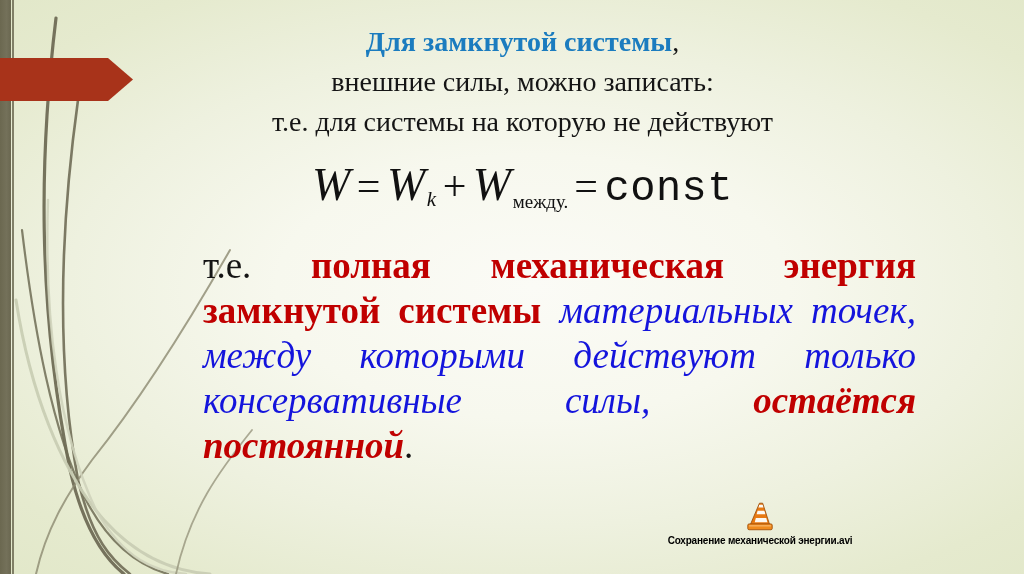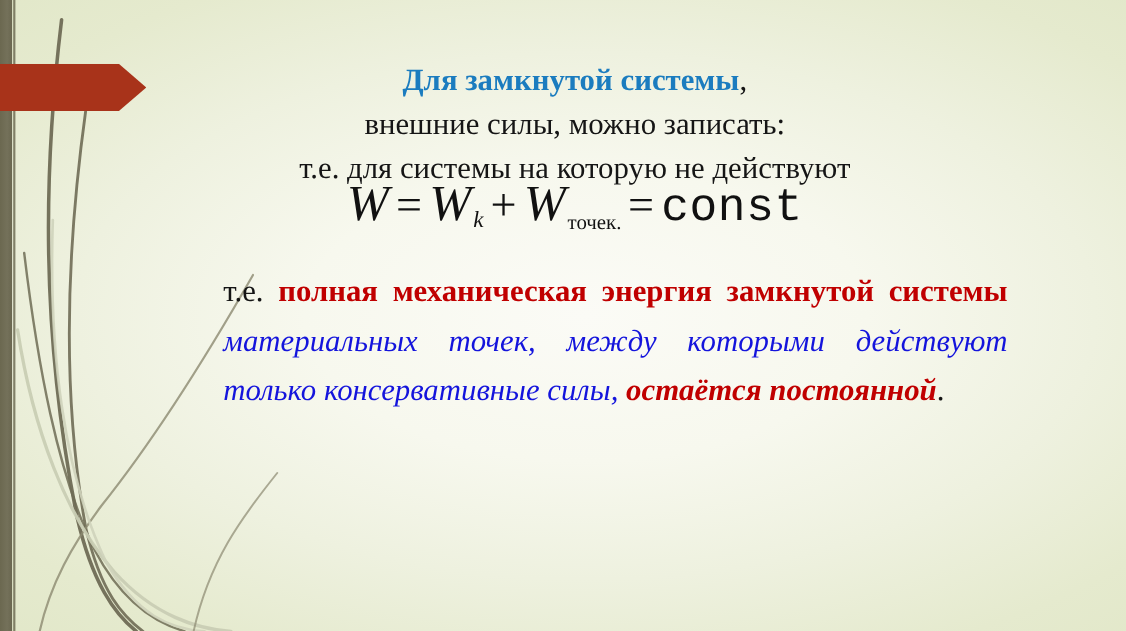--- a/index.html
+++ b/index.html
@@ -62,21 +62,20 @@
   }
 
   .heading-block {
     position: absolute;
     left: 155px; top: 22px;
     width: 735px;
     text-align: center;
     font-size: 28px;
     line-height: 40px;
     color: #151515;
-    margin-top: 32px;
   }
   .heading-blue {
     color: #1b7cbf;
     font-weight: bold;
   }
 
   .formula {
     position: absolute;
     left: 155px; top: 158px;
     width: 735px;
@@ -102,21 +101,21 @@
     padding-left: 1px;
     letter-spacing: 0;
   }
 
   .body-block {
     position: absolute;
     left: 203px; top: 243px;
     width: 713px;
     text-align: justify;
     text-align-last: left;
-    font-size: 28px;
+    font-size: 37px;
     line-height: 45px;
     color: #141414;
   }
   .r-bold {
     color: #c00000;
     font-weight: bold;
     font-style: normal;
   }
   .b-ital {
     color: #1414dc;
@@ -178,25 +177,41 @@
 
     <div class="heading-block">
       <div>
         <span class="heading-blue">Для замкнутой системы</span><span class="blk">,</span>
       </div>
       <div>внешние силы, можно записать:</div>
       <div>т.е. для системы на которую не действуют</div>
     </div>
 
     <div class="formula">
-      <span class="var">W</span><span class="op">=</span><span class="var">W</span><sub class="it">k</sub><span class="op">+</span><span class="var">W</span><sub class="ro">точек.</sub><span class="op">=</span><span class="rom">const</span>
+      <span class="var">W</span><span class="op">=</span><span class="var">W</span><sub class="it">k</sub><span class="op">+</span><span class="var">W</span><sub class="ro">между.</sub><span class="op">=</span><span class="rom">const</span>
     </div>
 
     <div class="body-block">
       <span class="blk">т.е.</span>
       <span class="r-bold">полная механическая энергия замкнутой системы</span>
       <span class="b-ital">материальных точек, между которыми действуют только консервативные силы,</span>
       <span class="r-bold-ital">остаётся постоянной</span><span class="blk">.</span>
     </div>
 
+    <div class="media-shortcut">
+      <svg class="vlc-icon" viewBox="0 0 64 64">
+
+        <path d="M31 6 L37 6 L50 46 L14 46 Z" fill="#e87a12"></path>
+
+        <path d="M30.2 9 L37.8 9 L39.3 14 L28.7 14 Z" fill="#fdf9f2"></path>
+        <path d="M27.6 20 L40.4 20 L42.4 27 L25.6 27 Z" fill="#fdf9f2"></path>
+        <path d="M24.2 34 L43.8 34 L45.9 42 L22.1 42 Z" fill="#fdf9f2"></path>
+
+        <path d="M31 6 L37 6 L50 46 L14 46 Z" fill="none" stroke="#9c4b08" stroke-width="1.6" stroke-linejoin="round"></path>
+
+        <rect x="9" y="45" width="46" height="11" rx="2.5" fill="#f08a1c" stroke="#9c4b08" stroke-width="1.6"></rect>
+        <rect x="11.5" y="47" width="41" height="3" fill="#f7b263" opacity=".85"></rect>
+      </svg>
+      <span class="media-caption">Сохранение механической энергии.avi</span>
+    </div>
 
   </div>
 </div>
 
 </body></html>

